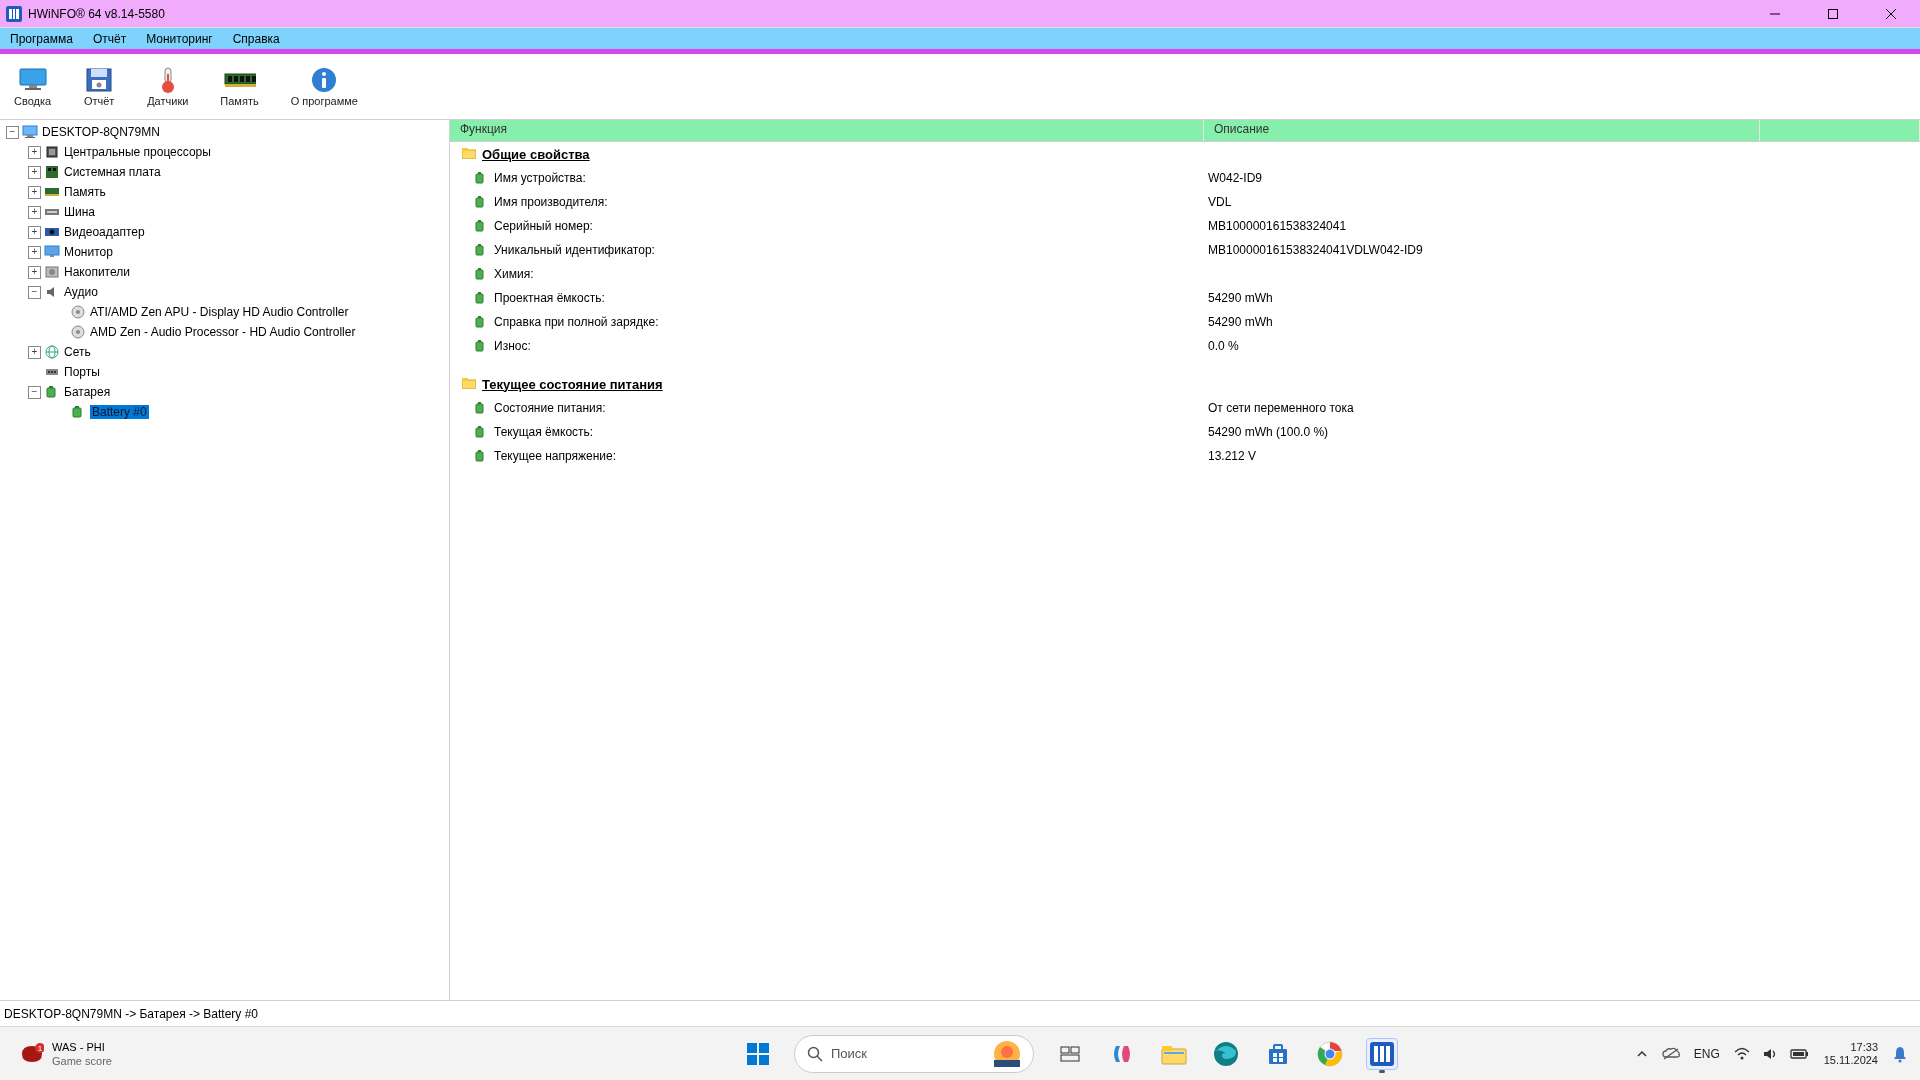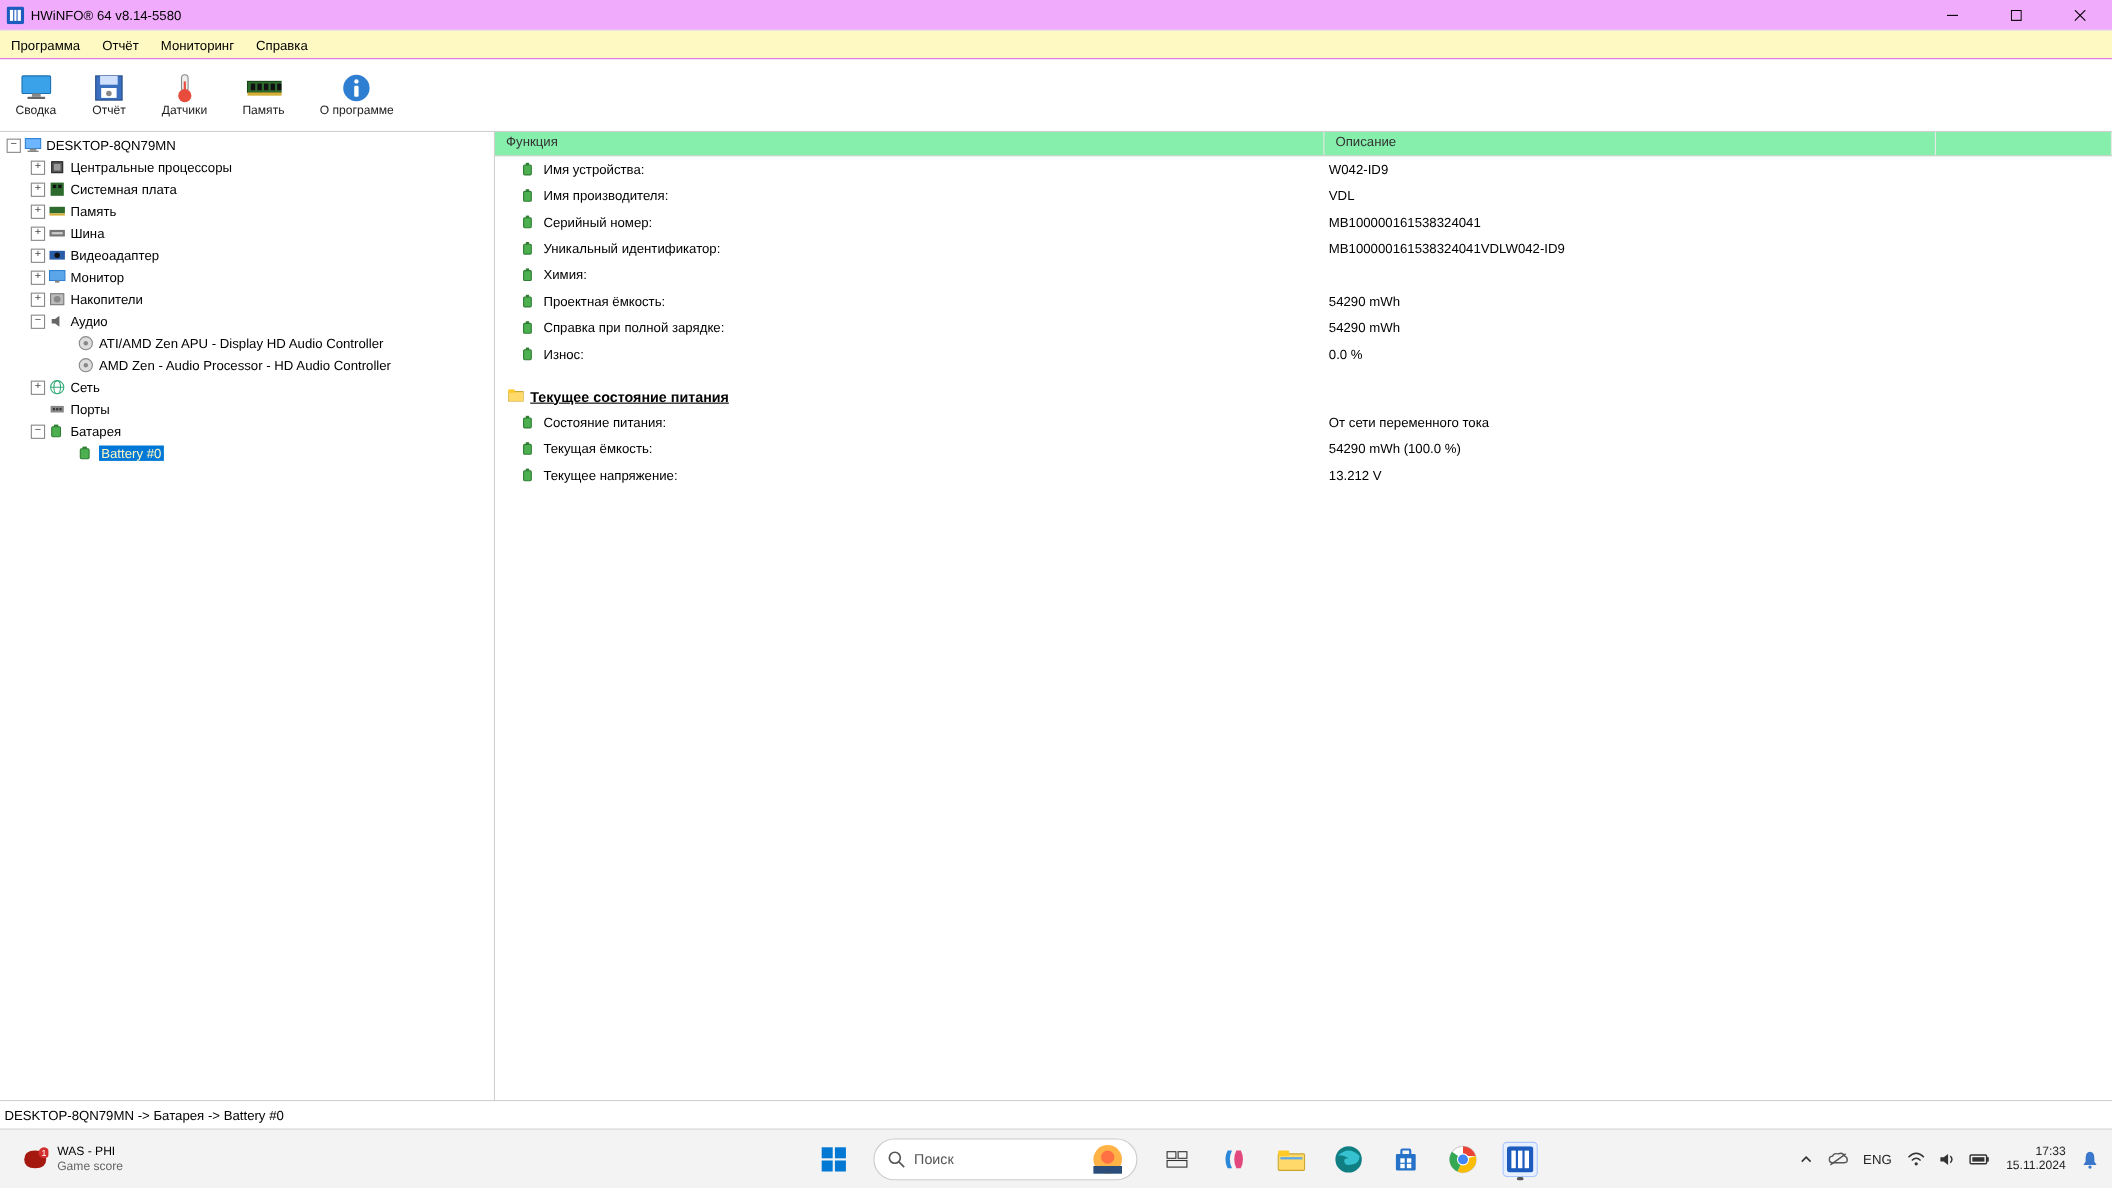--- a/index.html
+++ b/index.html
@@ -6,21 +6,21 @@
 html, body { width: 1920px; height: 1080px; font-family: "Segoe UI", Tahoma, sans-serif; font-size: 12px; background: #f0f0f0; overflow: hidden; }
 
 
 .titlebar { height: 28px; background: #f0abfc; display: flex; align-items: center; padding-left: 6px; border-bottom: 1px solid #e5e5e5; }
 .titlebar-icon { width: 16px; height: 16px; margin-right: 6px; }
 .titlebar-title { font-size: 12px; color: #000; flex: 1; }
 .win-controls { display: flex; height: 100%; }
 .win-btn { width: 58px; display: flex; align-items: center; justify-content: center; cursor: pointer; }
 
 
-.menubar { height: 26px; background: #fef9c3; display: flex; align-items: stretch; border-bottom: 1px solid #d946ef; }
+.menubar { height: 26px; background: #7dd3fc; display: flex; align-items: stretch; border-bottom: 5px solid #d946ef; }
 .menu-item { padding: 0 10px; display: flex; align-items: center; font-size: 12px; cursor: default; }
 
 
 .toolbar { height: 66px; background: #fff; display: flex; align-items: center; padding: 4px 10px; gap: 24px; border-bottom: 1px solid #d0d0d0; }
 .tool-btn { display: flex; flex-direction: column; align-items: center; gap: 2px; cursor: pointer; padding: 2px 4px; }
 .tool-icon { width: 32px; height: 26px; display: flex; align-items: center; justify-content: center; }
 .tool-label { font-size: 11px; color: #222; }
 
 
 .main { display: flex; height: calc(1080px - 28px - 26px - 66px - 26px - 54px); background: #fff; }
@@ -28,21 +28,21 @@
 .detail-pane { flex: 1; background: #fff; overflow: auto; display: flex; flex-direction: column; }
 
 
 .tree-row { display: flex; align-items: center; height: 20px; font-size: 12px; cursor: default; }
 .tree-expander { width: 13px; height: 13px; border: 1px solid #888; background: #fff; display: inline-flex; align-items: center; justify-content: center; font-size: 10px; line-height: 1; color: #444; margin-right: 3px; }
 .tree-spacer { display: inline-block; width: 16px; }
 .tree-indent-0 { padding-left: 0; }
 .tree-indent-1 { padding-left: 22px; }
 .tree-indent-2 { padding-left: 48px; }
 .tree-node-icon { width: 16px; height: 16px; margin-right: 4px; display: inline-flex; align-items: center; justify-content: center; }
-.tree-label.selected { background: #0078d7; color: #fef9c3; padding: 0 2px; }
+.tree-label.selected { background: #0078d7; color: #0f172a; padding: 0 2px; }
 
 
 .detail-header { display: flex; height: 22px; border-bottom: 1px solid #d0d0d0; background: #86efac; }
 .detail-header-cell { padding: 2px 10px; font-size: 12px; color: #333; border-right: 1px solid #e8e8e8; }
 .dh-func { width: 754px; }
 .dh-desc { width: 556px; }
 .dh-extra { flex: 1; }
 .detail-body { padding: 0 0 6px 0; }
 .drow { display: flex; height: 24px; align-items: center; }
 .dlabel { width: 754px; display: flex; align-items: center; padding-left: 12px; gap: 6px; }
@@ -333,20 +333,32 @@
       </div>
   </div>
 
   <div class="detail-pane">
     <div class="detail-header">
       <div class="detail-header-cell dh-func">Функция</div>
       <div class="detail-header-cell dh-desc">Описание</div>
       <div class="detail-header-cell dh-extra"></div>
     </div>
     <div class="detail-body" id="detail-body">
+        <div class="drow">
+          <div class="dlabel">
+            <span class="group-icon">
+              <svg width="14" height="12">
+                <rect x="0" y="3" width="14" height="9" fill="#ffd96a" stroke="#caa62f"></rect>
+                <rect x="0" y="1" width="6" height="3" fill="#ffca28"></rect>
+              </svg>
+            </span>
+            <span class="section-heading">Общие свойства</span>
+          </div>
+          <div class="dvalue"></div>
+        </div>
         <div class="drow">
           <div class="dlabel">
             <span class="item-icon">
               <svg width="12" height="14">
                 <rect x="2" y="3" width="7" height="9" rx="1" fill="#4caf50" stroke="#2e7d32"></rect>
                 <rect x="4" y="1" width="3" height="2" fill="#2e7d32"></rect>
               </svg>
             </span>
             <span>Имя устройства:</span>
           </div>

